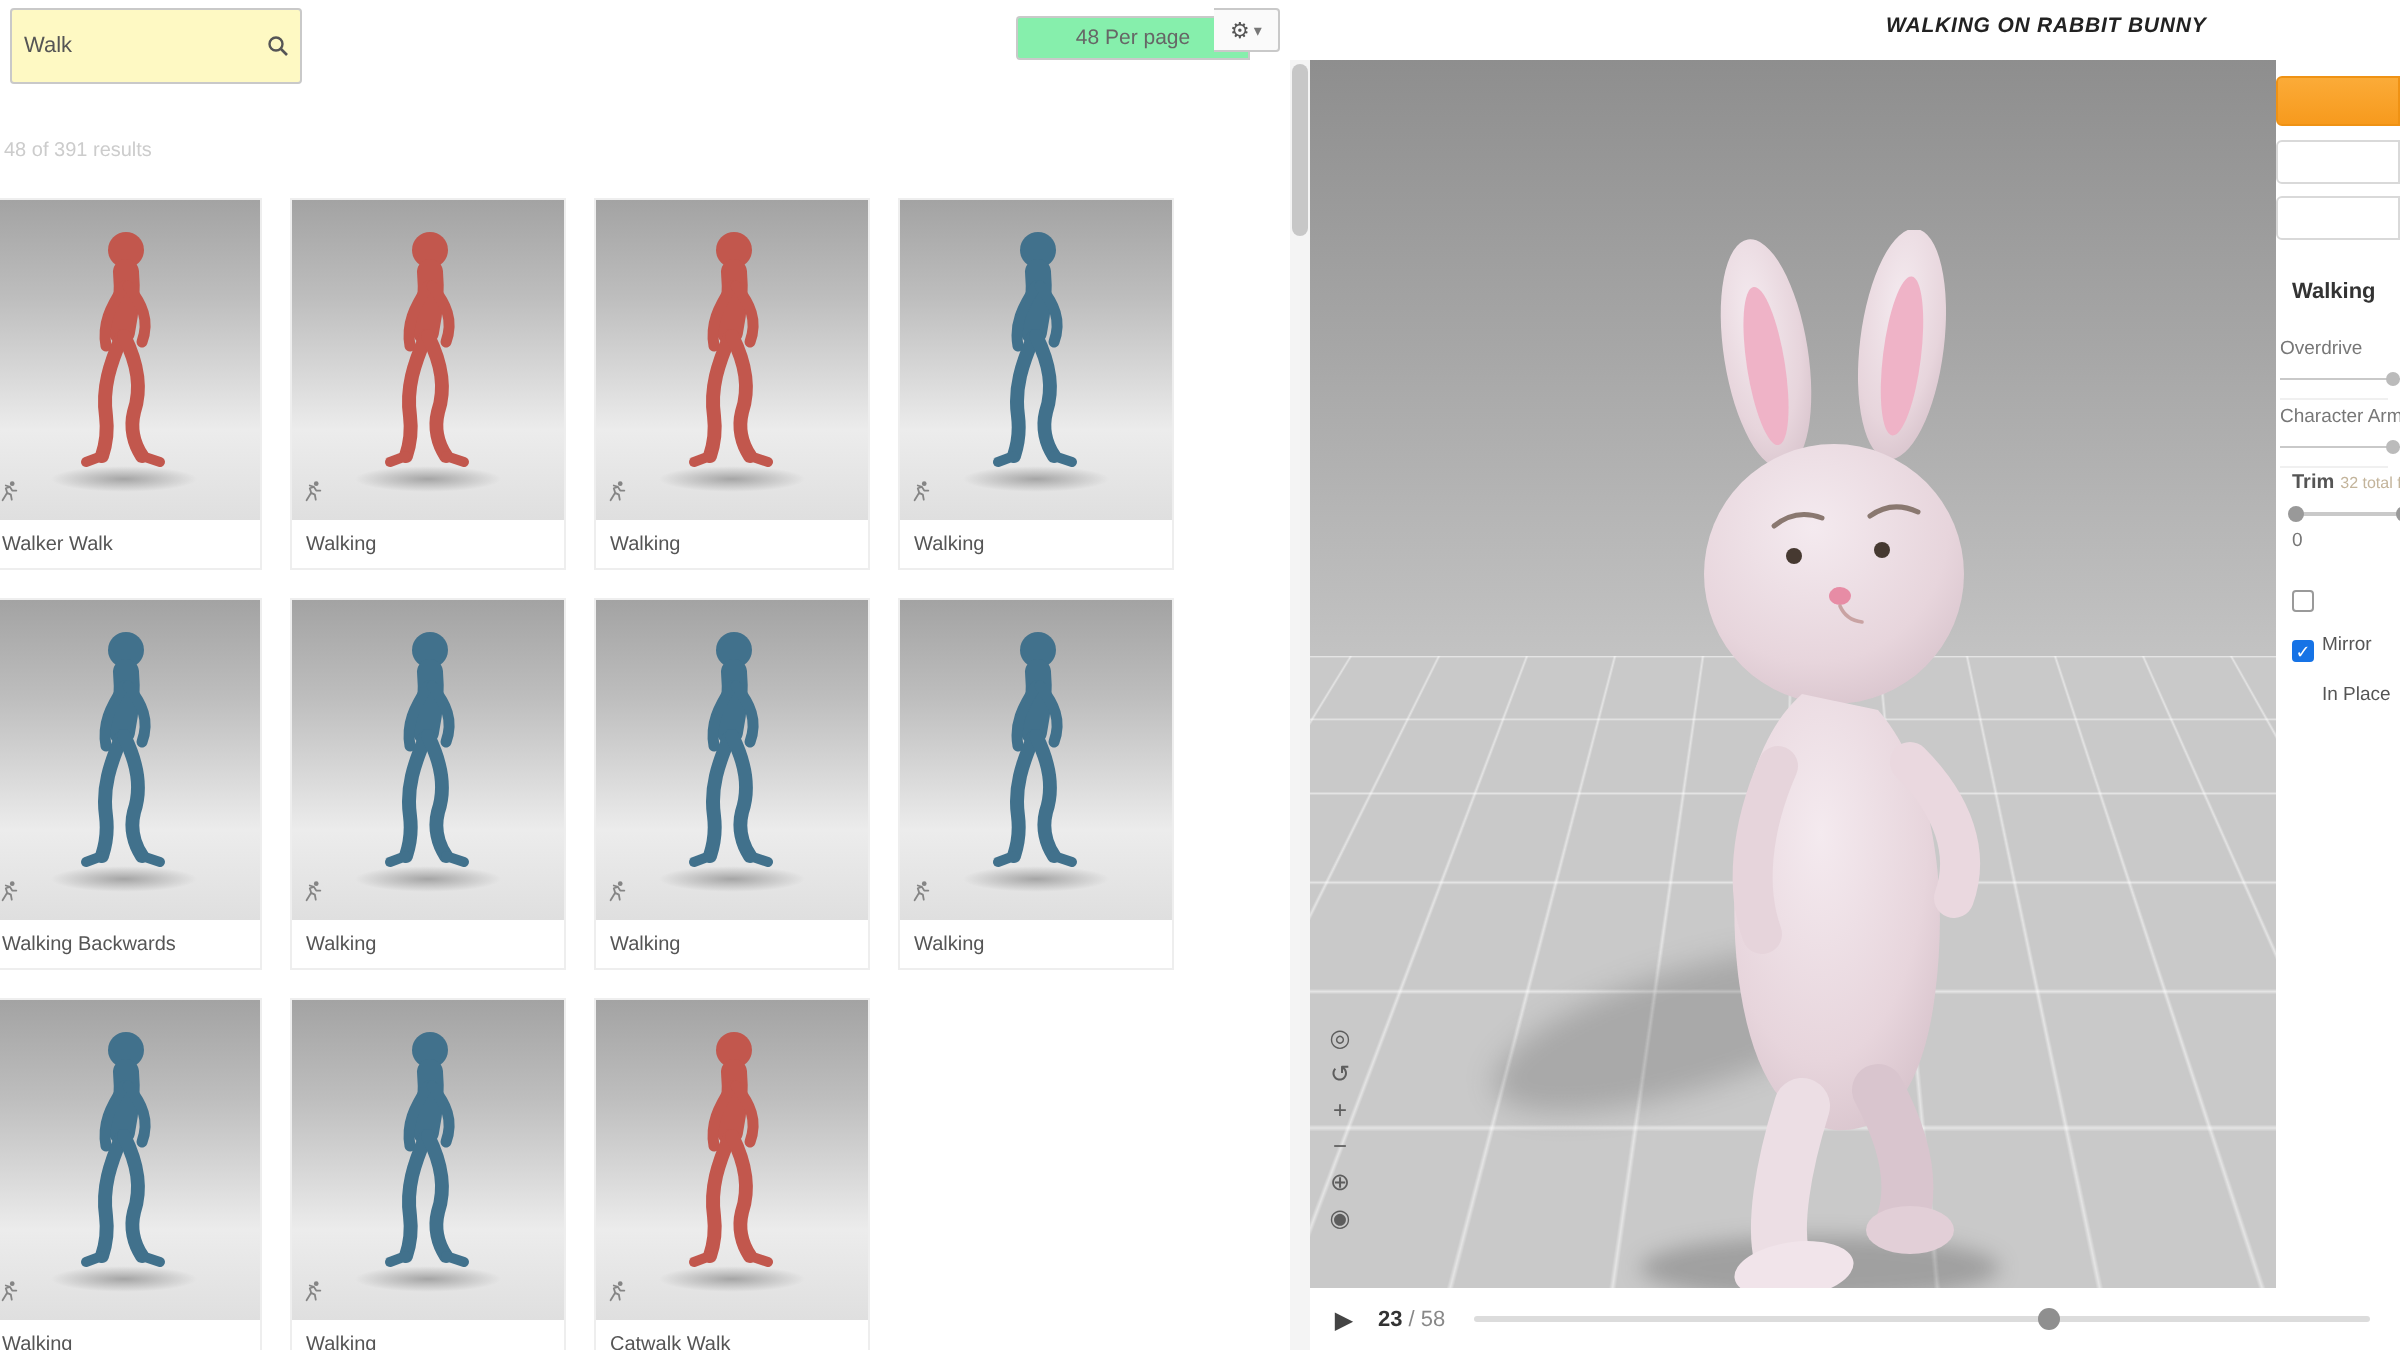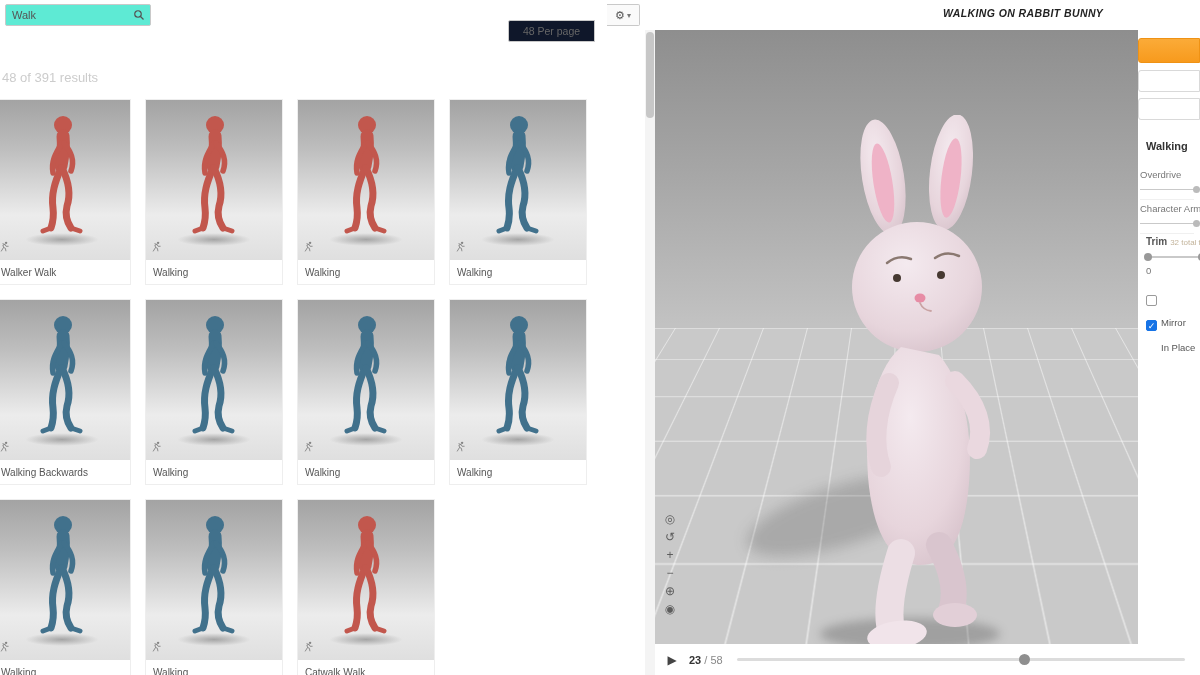--- a/index.html
+++ b/index.html
@@ -2,27 +2,27 @@
 <html><head>
 <meta charset="utf-8">
 <style>
   * { margin:0; padding:0; box-sizing:border-box; }
   html,body { width:1200px; height:675px; overflow:hidden; background:#fff;
               font-family:"Liberation Sans", sans-serif; }
 
   
   .left-panel { position:absolute; left:0; top:0; width:655px; height:675px; background:#fff; overflow:hidden; }
   .topbar { position:absolute; left:0; top:0; width:655px; height:30px; background:#fff; z-index:6; }
-  .search-box { position:absolute; left:5px; top:4px; width:146px; height:22px; border:1px solid #c9c9c9; border-radius:2px; background:#5eead4; display:flex; align-items:center; }
+  .search-box { position:absolute; left:5px; top:4px; width:146px; height:38px; border:1px solid #c9c9c9; border-radius:2px; background:#fef9c3; display:flex; align-items:center; }
   .search-box input { border:none; outline:none; flex:1; min-width:0; font-size:11px; color:#555; padding:0 6px; font-family:inherit; background:transparent; }
   .search-glyph { width:22px; text-align:center; color:#555; flex:0 0 auto; display:flex; justify-content:center; }
-  .perpage { position:absolute; left:508px; top:20px; width:87px; height:22px; border:1px solid #c9c9c9; border-radius:2px 0 0 2px; background:#0f172a; font-size:10.5px; color:#666; display:flex; align-items:center; justify-content:center; }
+  .perpage { position:absolute; left:508px; top:8px; width:117px; height:22px; border:1px solid #c9c9c9; border-radius:2px 0 0 2px; background:#86efac; font-size:10.5px; color:#666; display:flex; align-items:center; justify-content:center; }
   .gear-btn { position:absolute; left:607px; top:4px; width:33px; height:22px; border:1px solid #c9c9c9; border-left:none; border-radius:0 2px 2px 0; background:#fafafa; font-size:11px; color:#555; display:flex; align-items:center; justify-content:center; gap:2px; }
   .gear-btn .caret { font-size:8px; color:#777; }
-  .results-count { position:absolute; left:2px; top:70px; font-size:13px; color:#cccccc; }
+  .results-count { position:absolute; left:2px; top:70px; font-size:10px; color:#cccccc; }
 
   .grid { position:absolute; left:-6px; top:100px; width:600px; display:flex; flex-wrap:wrap; gap:16px; }
   .card { width:136px; height:184px; background:#fff; box-shadow:0 0 0 1px #eee; cursor:pointer; }
   .thumb { position:relative; height:160px; overflow:hidden;
            background:linear-gradient(180deg,#a3a3a3 0%, #bdbdbd 30%, #dcdcdc 58%, #ececec 72%, #dfdfdf 100%); }
   .figure { position:absolute; left:50%; top:10px; transform:translateX(-50%); }
   .fig-red  { color:#c2574d; }
   .fig-blue { color:#41718c; }
   .fig-shadow { position:absolute; left:50%; bottom:14px; transform:translateX(-50%); width:74px; height:13px;
                 background:radial-gradient(ellipse at center, rgba(0,0,0,.28), rgba(0,0,0,0) 70%); }

